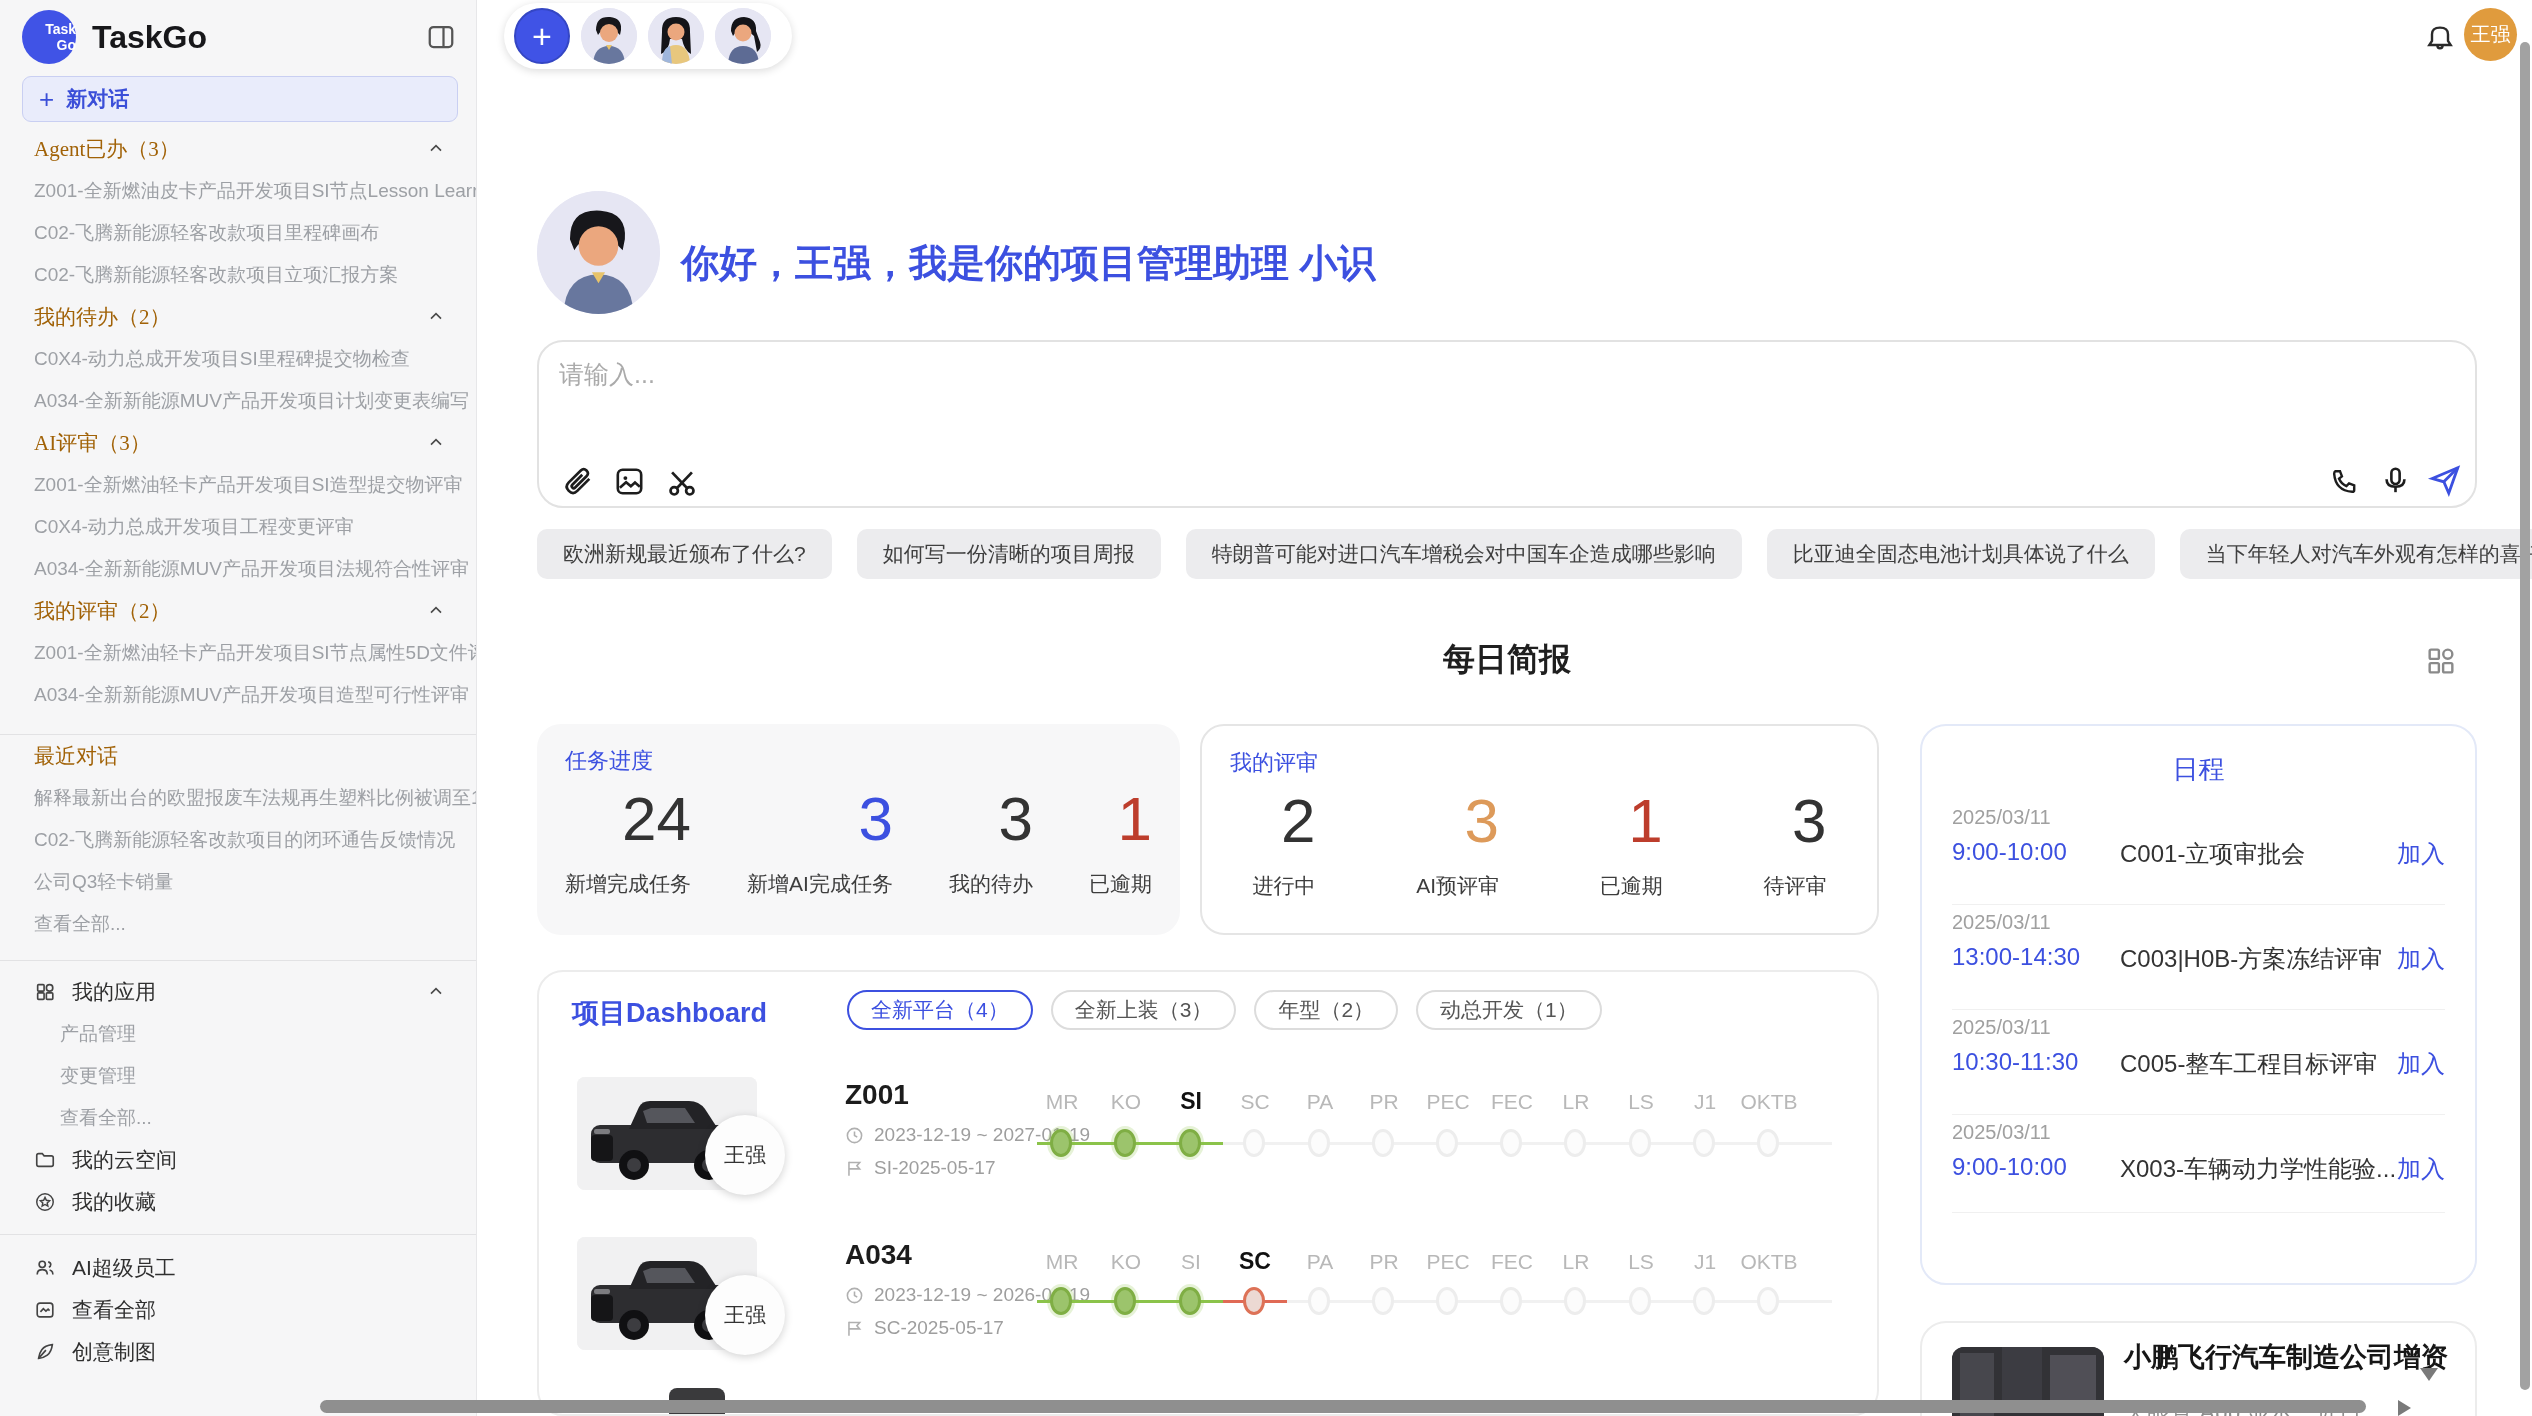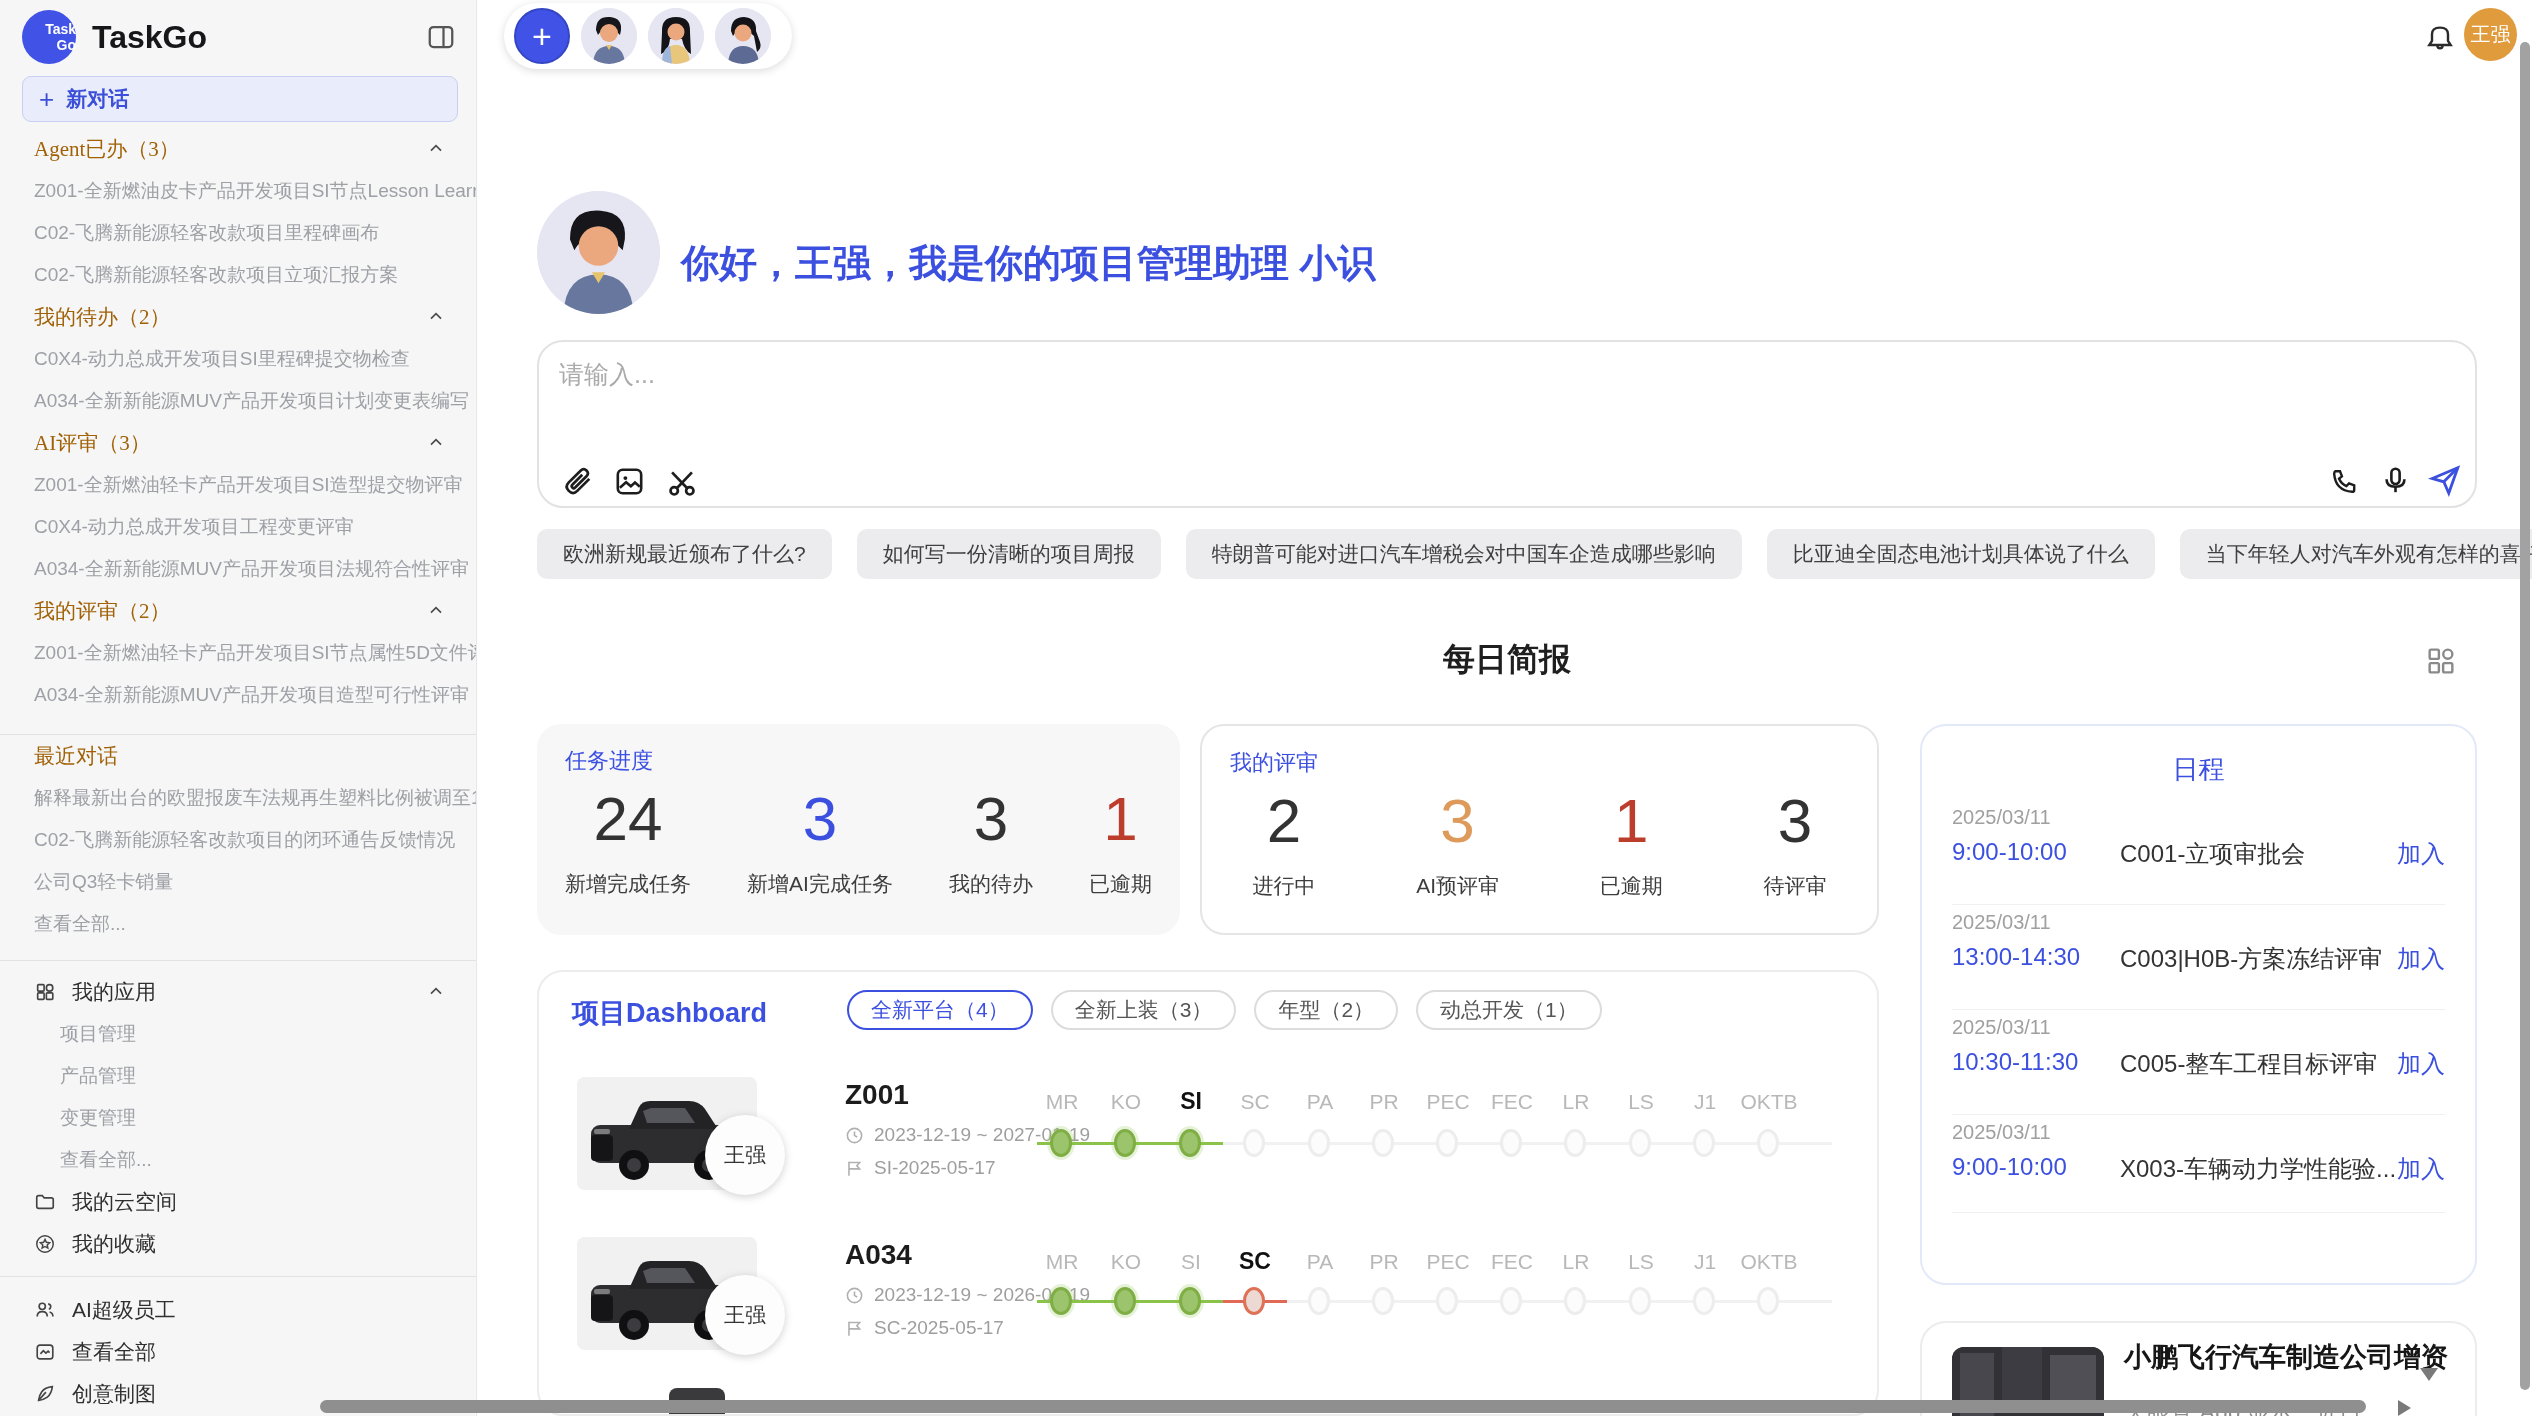--- a/index.html
+++ b/index.html
@@ -66,21 +66,21 @@
 
   
   .brief-title{position:absolute;left:537px;top:638px;width:1940px;text-align:center;
                font-size:32px;font-weight:700;color:#1f1f1f;}
   .brief-grid{position:absolute;left:2424px;top:644px;width:34px;height:34px;color:#8a8a8a;cursor:pointer;}
   .stat-card{position:absolute;top:724px;height:211px;border-radius:24px;box-sizing:border-box;}
   .stat-card.c1{left:537px;width:643px;background:#f7f7f8;}
   .stat-card.c2{left:1200px;width:679px;background:#fff;border:2px solid #e5e5e5;}
   .stat-title{position:absolute;left:28px;top:22px;font-size:22px;color:#3c50e0;}
   .stat-row{position:absolute;left:0;right:0;top:58px;display:flex;justify-content:space-around;}
-  .stat{display:flex;flex-direction:column;align-items:center;}
+  .stat{display:flex;flex-direction:column;align-items:flex-end;}
   .stat .v{font-size:62px;font-weight:500;line-height:74px;}
   .stat .l{font-size:21px;color:#3d3d3d;margin-top:14px;}
   .v.dark{color:#333;} .v.blue{color:#3c50e0;} .v.red{color:#bd3d2c;} .v.orange{color:#dd9a5a;}
 
   
   .dash{position:absolute;left:537px;top:970px;width:1342px;height:446px;box-sizing:border-box;
         border:2px solid #ececec;border-radius:26px;background:#fff;overflow:hidden;}
   .dash-title{position:absolute;left:33px;top:23px;font-size:27px;font-weight:700;color:#3c50e0;}
   .tabs{position:absolute;left:308px;top:18px;display:flex;gap:18px;}
   .tab{height:40px;border-radius:20px;border:2px solid #dcdcdc;box-sizing:border-box;display:flex;
@@ -266,21 +266,20 @@
               <rect x="13.5" y="13" width="7" height="7" rx="1"></rect>
             </svg>
           </span>
         <span style="flex:1">我的应用</span>
         <span class="chev">
           <svg viewBox="0 0 24 24" width="20" height="20" fill="none" stroke="currentColor" stroke-width="2">
               <polyline points="6 14 12 8 18 14"></polyline>
             </svg>
           </span>
       </div>
-      <div class="sb-row sb-item sb-sub">项目管理</div>
       <div class="sb-row sb-item sb-sub">产品管理</div>
       <div class="sb-row sb-item sb-sub">变更管理</div>
       <div class="sb-row sb-item sb-sub">查看全部...</div>
 
       <div class="sb-row sb-iconrow">
         <span class="ic">
           <svg viewBox="0 0 24 24" width="22" height="22" fill="none" stroke="currentColor" stroke-width="1.8">
             <path d="M3 7 Q3 5 5 5 L9 5 L11 7.5 L19 7.5 Q21 7.5 21 9.5 L21 17 Q21 19 19 19 L5 19 Q3 19 3 17 Z"></path>
             </svg>
           </span>

